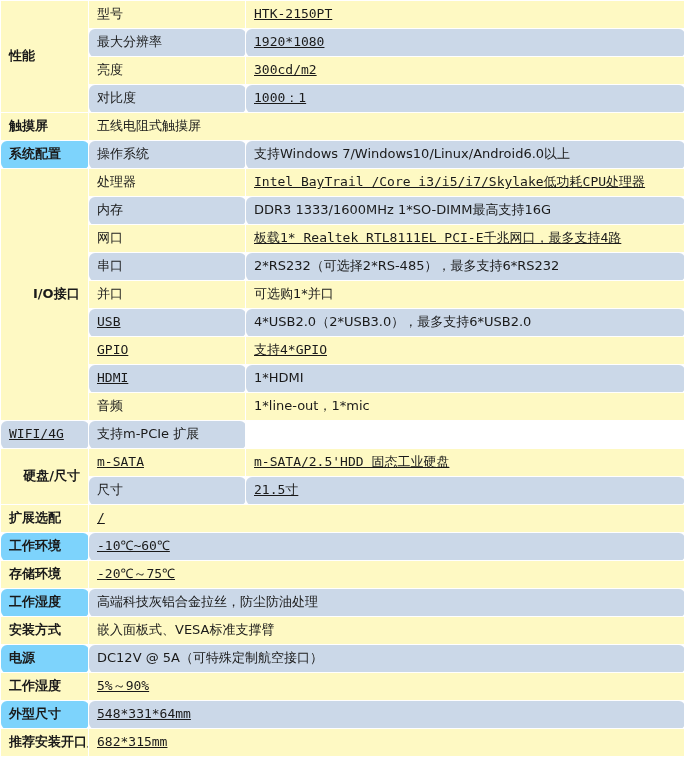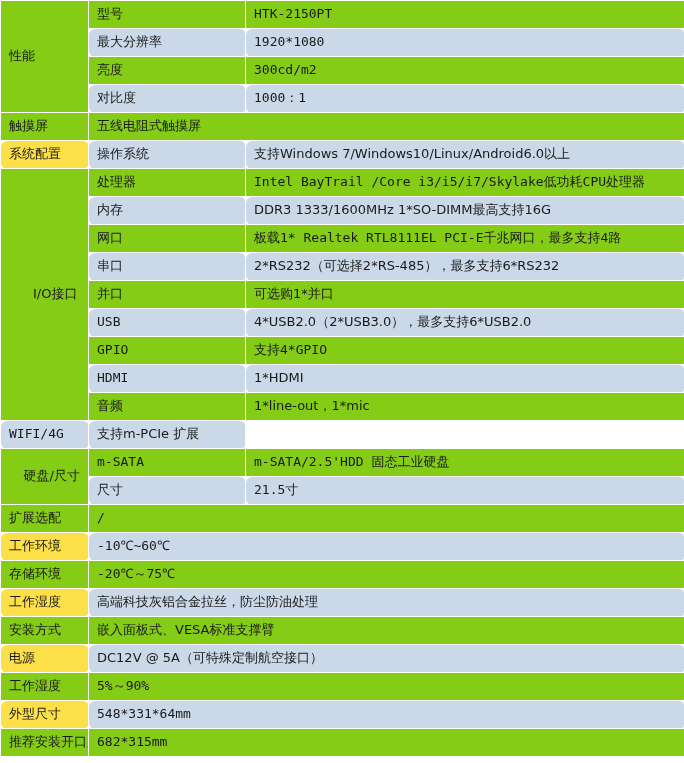--- a/index.html
+++ b/index.html
@@ -27,35 +27,37 @@
     vertical-align: middle;
     white-space: nowrap;
     overflow: hidden;
   }
   
   col.c1 { width: 88px; }
   col.c2 { width: 157px; }
   col.c3 { width: 439px; }
 
   
-  tr.light td { background: #84cc16; }
+  tr.light td { background: #fef9c3; }
   tr.dark  td { background: #cbd8e8; border-radius: 6px; }
 
   td.cat {
     background: #e7eef7;
     font-size: 13px;
     color: #1a1a1a;
+    font-weight: bold;
   }
-  td.cat.dark { background: #fde047; }
+  td.cat.dark { background: #7dd3fc; }
 
   .row-h { height: 28px; }
 
   td.mono {
     font-family: "DejaVu Sans Mono", "Liberation Mono", monospace;
     font-size: 12px;
+    text-decoration: underline;
   }
   td.cjk {
     font-family: "DejaVu Sans", "Liberation Sans", sans-serif;
   }
 </style>
 </head>
 <body>
 
 <table class="spec">
   <colgroup>

